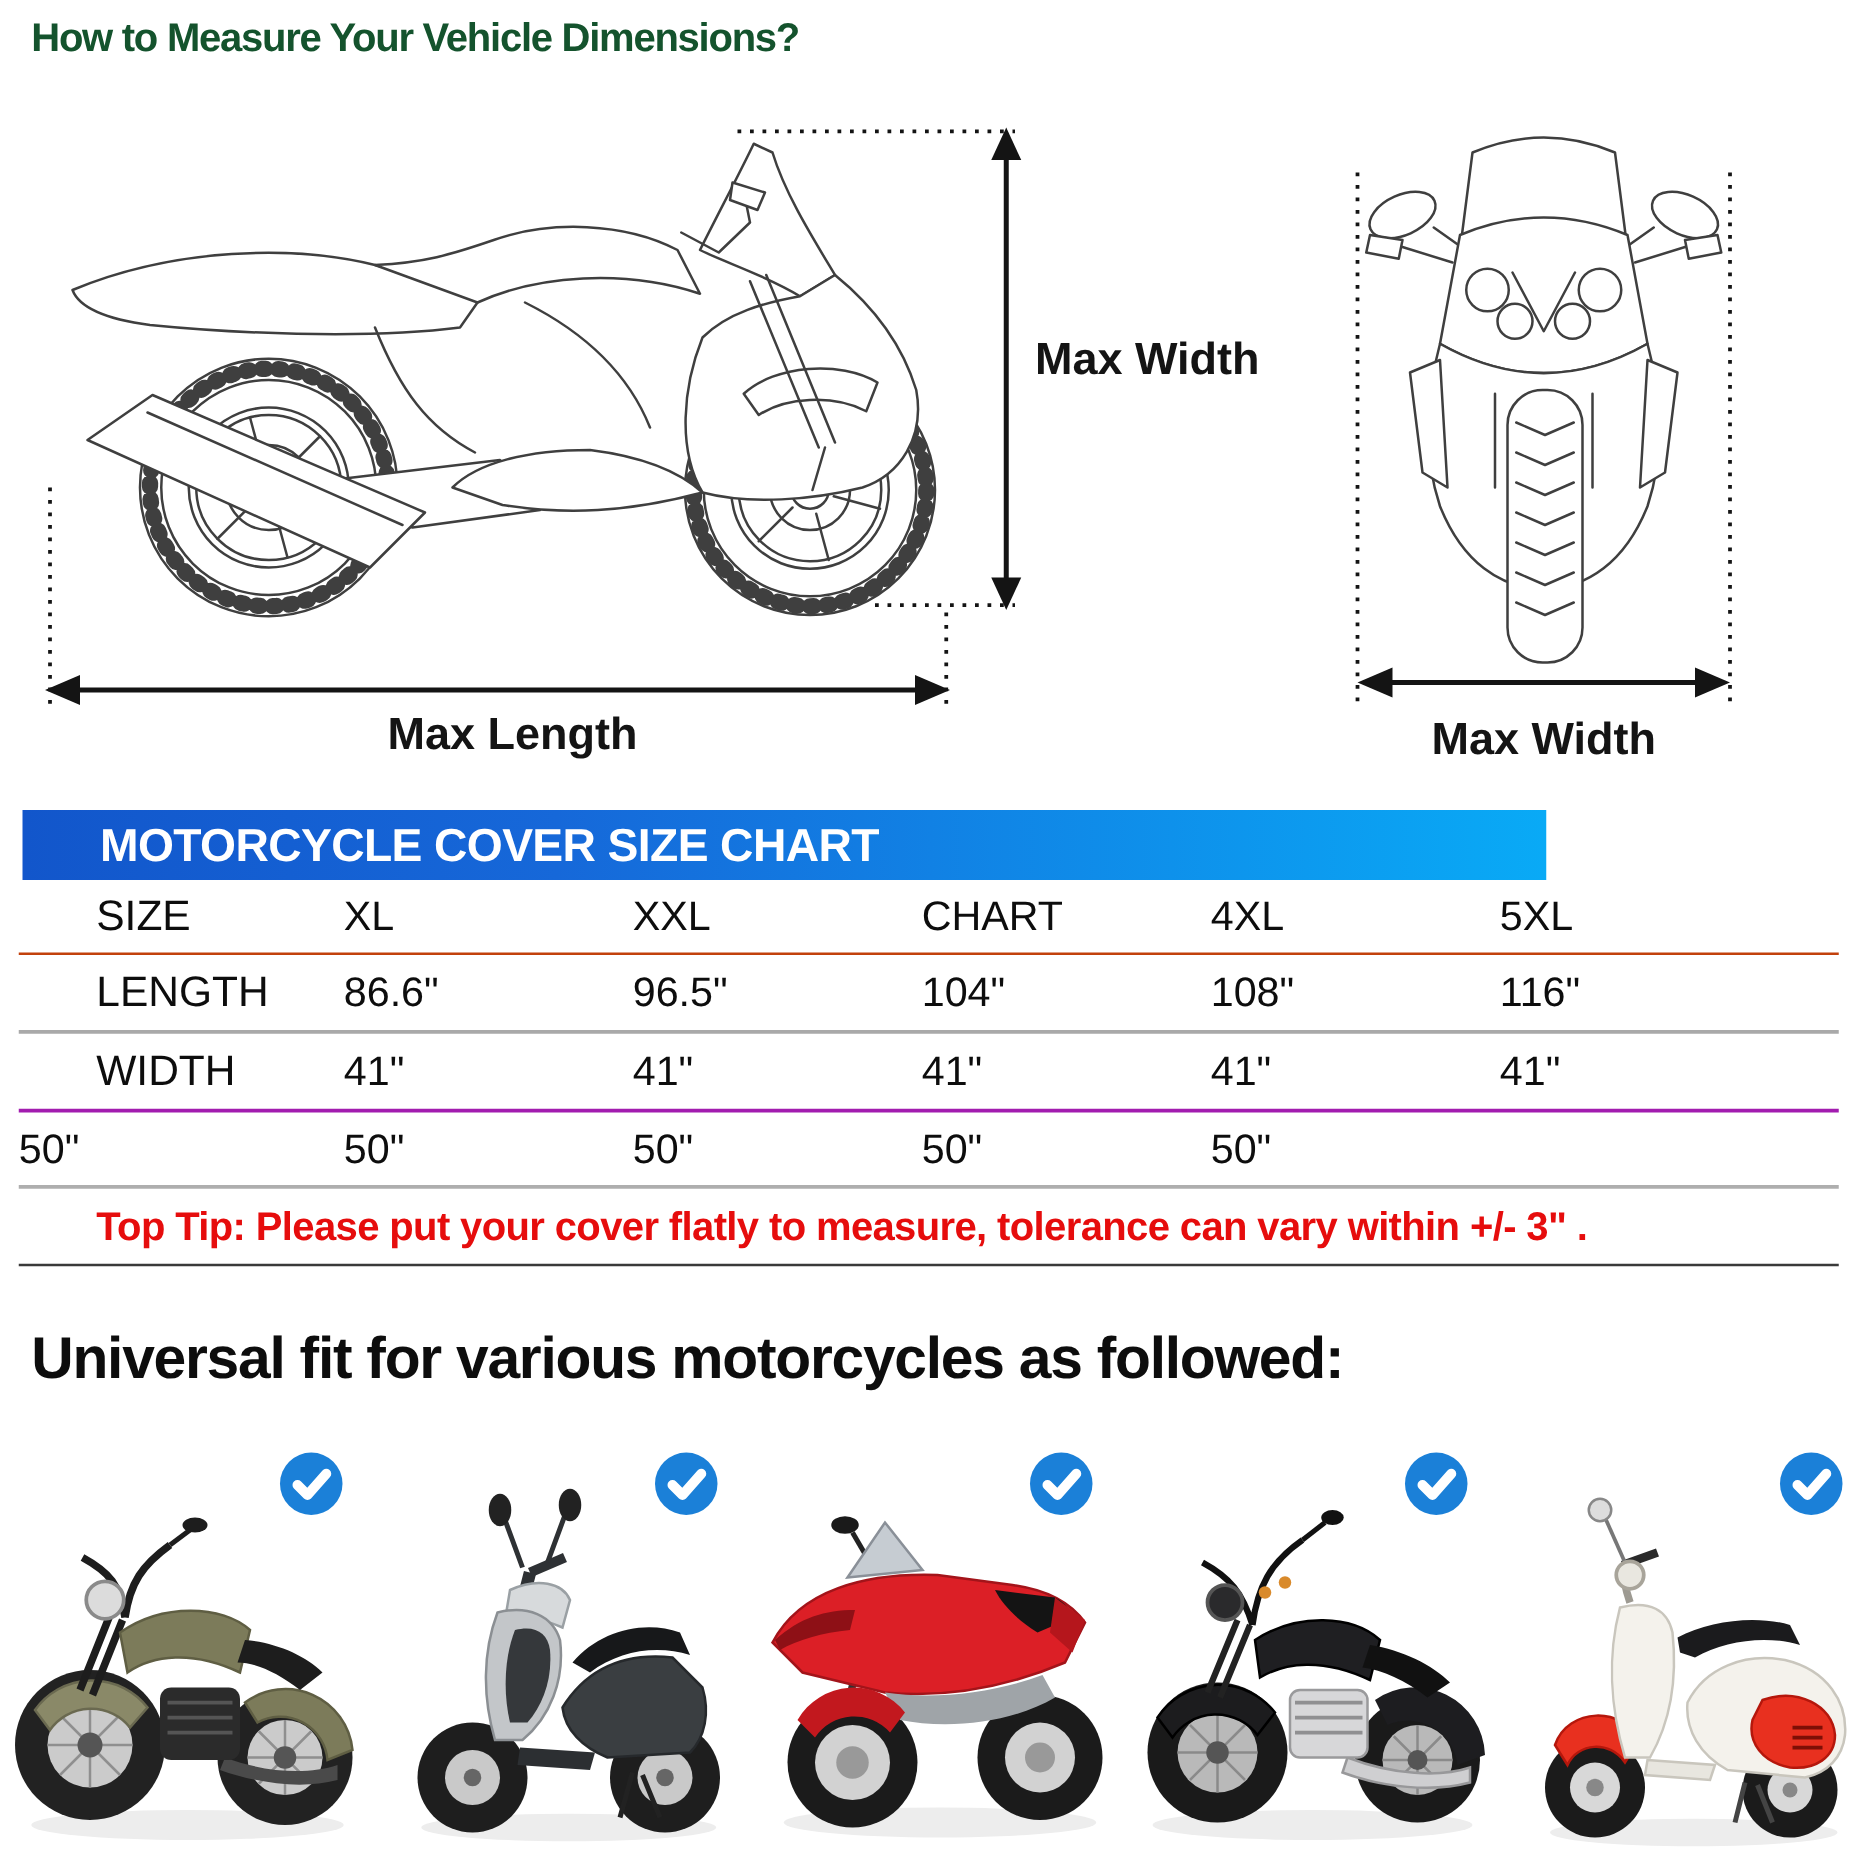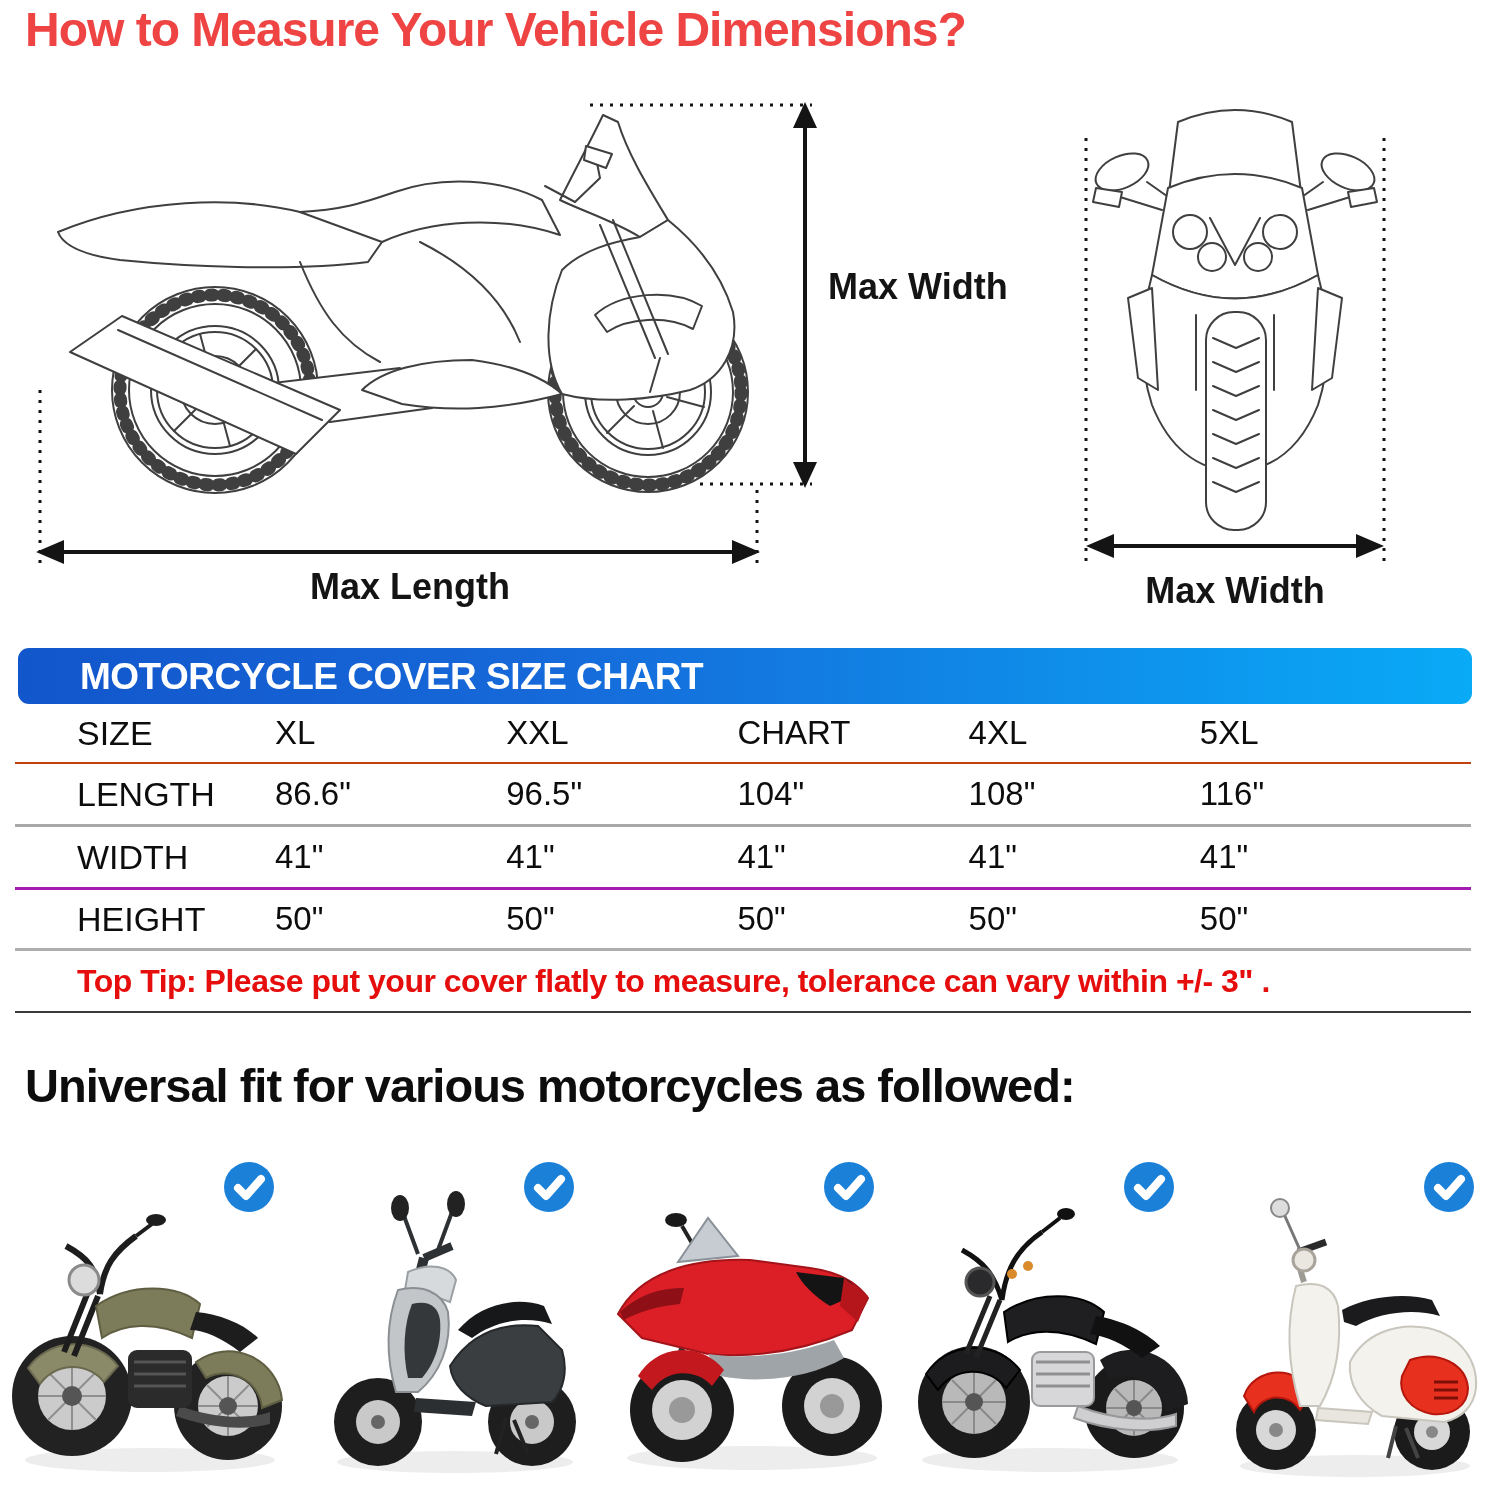--- a/index.html
+++ b/index.html
@@ -1,33 +1,33 @@
 <!DOCTYPE html>
 <html><head>
 <meta charset="utf-8">
 <style>
   html,body{margin:0;padding:0;background:#fff;}
   .canvas{position:relative;width:1500px;height:1488px;background:#fff;overflow:hidden;
           font-family:"Liberation Sans","DejaVu Sans",sans-serif;color:#0d0d0d;}
   
-  .h1{position:absolute;left:25px;top:0;width:1450px;font-size:48px;font-weight:700;
-      letter-spacing:-1px;line-height:60px;color:#ef4444;}
+  .h1{position:absolute;left:25px;top:0;width:1450px;font-size:32px;font-weight:700;
+      letter-spacing:-1px;line-height:60px;color:#14532d;}
   .h2{position:absolute;left:25px;top:1056px;width:1450px;font-size:47px;font-weight:700;
       letter-spacing:-1px;line-height:60px;color:#0d0d0d;}
   
   .diagram{position:absolute;left:0;top:60px;width:1500px;height:580px;}
   .diagram svg{position:absolute;left:0;top:0;}
   .dim-label{position:absolute;font-size:36px;font-weight:700;color:#141414;}
   .lbl-maxheight{left:828px;top:206px;}
   .lbl-maxlength{left:210px;top:506px;width:400px;text-align:center;}
   .lbl-maxwidth{left:1100px;top:510px;width:270px;text-align:center;}
   
   .chart{position:absolute;left:0;top:648px;width:1500px;}
-  .chart-bar{position:absolute;left:18px;top:0;width:1454px;height:56px;
-             background:linear-gradient(90deg,#1256cb 0%,#1668d9 35%,#09aaf6 100%);border-radius:11px;}
+  .chart-bar{position:absolute;left:18px;top:0;width:1219px;height:56px;
+             background:linear-gradient(90deg,#1256cb 0%,#1668d9 35%,#09aaf6 100%);}
   .chart-bar span{display:block;padding-left:62px;line-height:57px;color:#fff;
                   font-size:37px;font-weight:700;letter-spacing:-0.5px;}
   .tbl{position:absolute;left:15px;top:56px;width:1456px;}
   .row{display:grid;grid-template-columns:260px repeat(5,1fr);align-items:center;
        padding-right:40px;}
   .row .lbl{padding-left:62px;font-size:34px;color:#0d0d0d;}
   .row .val{text-align:left;font-size:33px;color:#0d0d0d;}
   .row-size{height:58px;border-bottom:2px solid #c2410c;}
   .row-length{height:60px;border-bottom:3px solid #a9a9a9;}
   .row-width{height:60px;border-bottom:3px solid #a21caf;}
@@ -196,21 +196,20 @@
       </div>
       <div class="row row-width">
         <div class="lbl">WIDTH</div>
         <div class="val">41"</div>
         <div class="val">41"</div>
         <div class="val">41"</div>
         <div class="val">41"</div>
         <div class="val">41"</div>
       </div>
       <div class="row row-height">
-        <div class="lbl">HEIGHT</div>
         <div class="val">50"</div>
         <div class="val">50"</div>
         <div class="val">50"</div>
         <div class="val">50"</div>
         <div class="val">50"</div>
       </div>
       <div class="row-tip">
         <span class="tip-text">Top Tip: Please put your cover flatly to measure, tolerance can vary within +/- 3" .</span>
       </div>
     </div>

